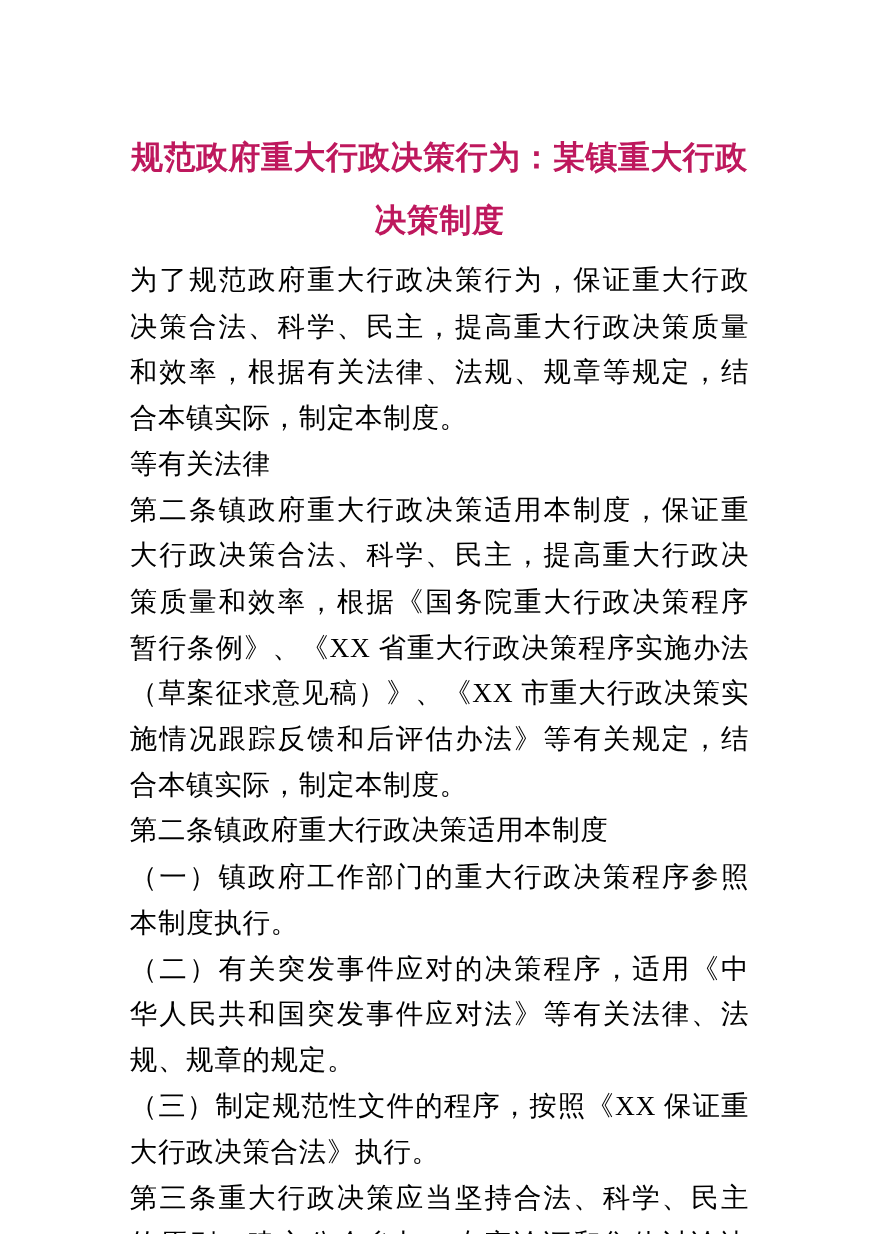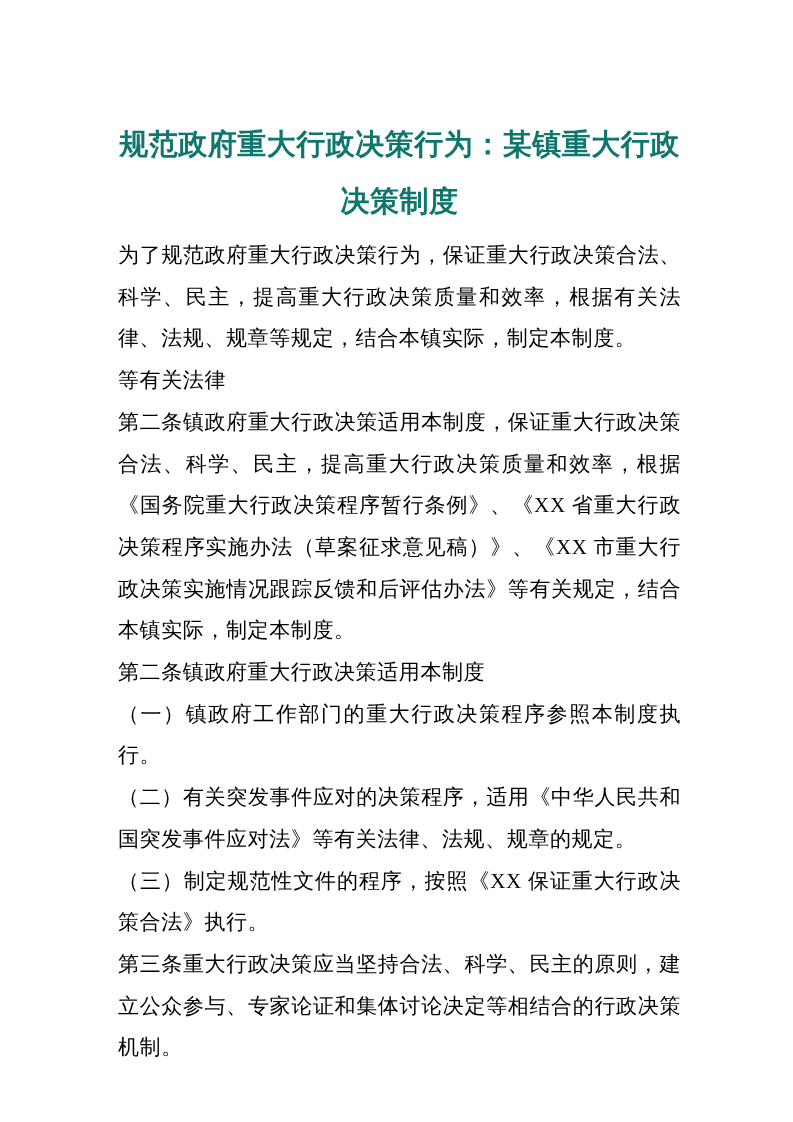--- a/index.html
+++ b/index.html
@@ -19,25 +19,25 @@
     font-family: "Liberation Serif", "DejaVu Serif", serif;
     color: #000000;
   }
   .doc-title {
     margin: 0 0 5px 0;
     font-size: 29px;
     font-weight: bold;
     line-height: 57px;
     text-align: center;
     letter-spacing: 0.5px;
-    color: #0f766e;
+    color: #be185d;
   }
   .doc-body p {
     margin: 0;
-    font-size: 21px;
+    font-size: 25px;
     line-height: 41.7px;
     text-align: justify;
     text-justify: inter-character;
     letter-spacing: 0.6px;
     color: #000000;
     word-break: break-all;
   }
 </style>
 </head>
 <body>

